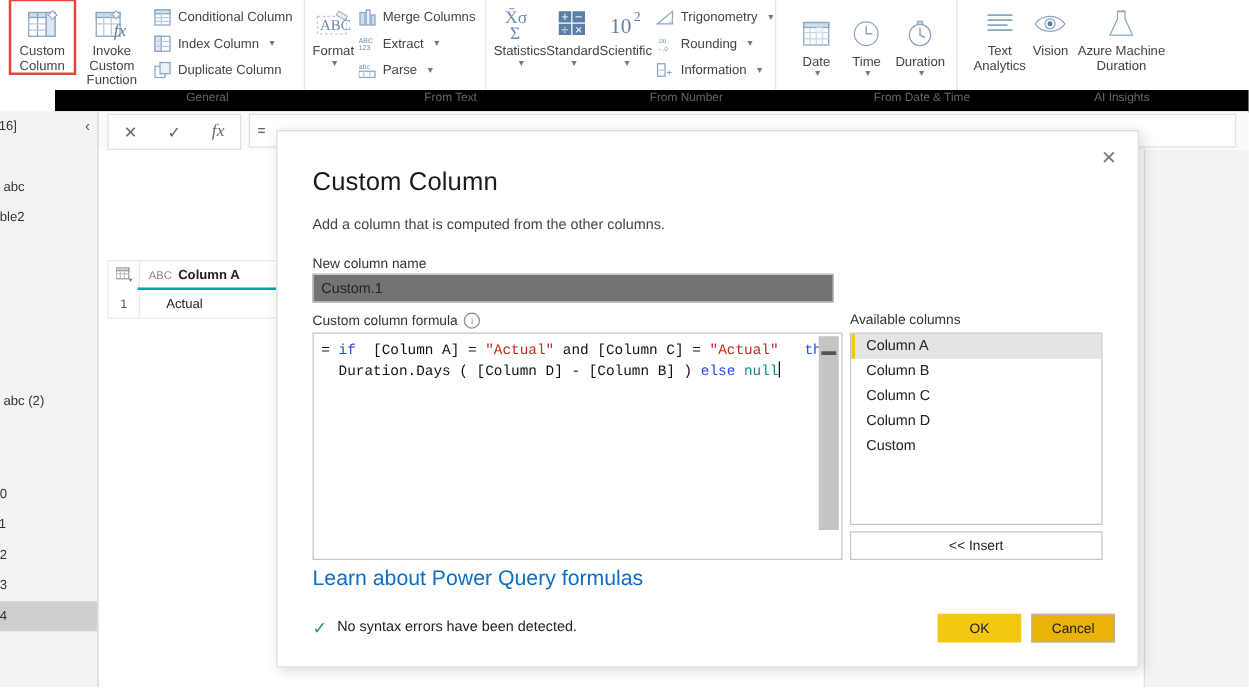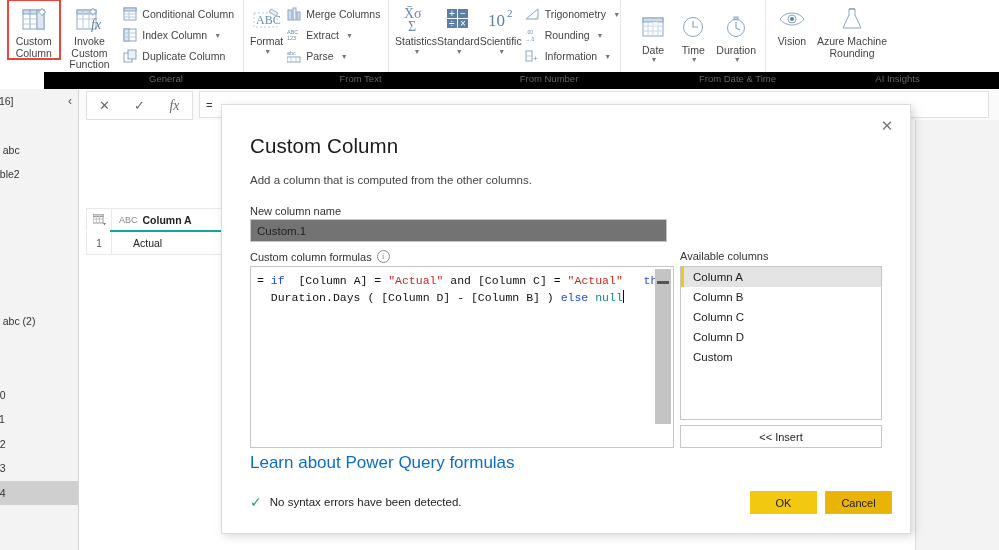--- a/index.html
+++ b/index.html
@@ -342,39 +342,51 @@
               <rect x="11" y="2" width="4" height="2.5" fill="#cfdcea" stroke="#8ba5c4"></rect>
               <path d="M13 7 L13 13 L17 15" fill="none" stroke="#8ba5c4" stroke-width="1.2"></path>
             </svg>
           </span>
           <span class="lbl">Duration</span>
           <span class="caret">▼</span>
         </div>
       </div>
 
       <div class="rgroup" style="width:175px;">
+        <div class="bigbtn" style="width:46px;margin-left:6px;">
+          <span class="ic">
+            <svg width="28" height="24" viewBox="0 0 28 24">
+              <line x1="4" y1="5" x2="24" y2="5" stroke="#8ba5c4" stroke-width="1.4"></line>
+              <line x1="4" y1="9" x2="24" y2="9" stroke="#8ba5c4" stroke-width="1.4"></line>
+              <line x1="4" y1="13" x2="20" y2="13" stroke="#8ba5c4" stroke-width="1.4"></line>
+              <line x1="4" y1="17" x2="24" y2="17" stroke="#8ba5c4" stroke-width="1.4"></line>
+            </svg>
+          </span>
+          <span class="lbl" style="white-space:pre-line;">Text
+Analytics</span>
+        </div>
         <div class="bigbtn" style="width:40px;">
           <span class="ic">
             <svg width="30" height="24" viewBox="0 0 30 24">
               <path d="M3 12 C9 4, 21 4, 27 12 C21 20, 9 20, 3 12 Z" fill="#fff" stroke="#8ba5c4"></path>
               <circle cx="15" cy="12" r="4" fill="#fff" stroke="#8ba5c4"></circle>
               <circle cx="15" cy="12" r="2" fill="#5b7fa6"></circle>
             </svg>
           </span>
           <span class="lbl">Vision</span>
         </div>
         <div class="bigbtn" style="width:80px;">
           <span class="ic">
             <svg width="26" height="24" viewBox="0 0 26 24">
               <path d="M10 2 L16 2 L16 8 L22 21 L4 21 L10 8 Z" fill="#fff" stroke="#8ba5c4"></path>
               <line x1="10" y1="2" x2="16" y2="2" stroke="#8ba5c4" stroke-width="1.4"></line>
             </svg>
           </span>
           <span class="lbl" style="white-space:pre-line;">Azure Machine
-Rounding</span>
+Duration</span>
         </div>
       </div>
 
     </div>
 
     <div class="gsep" style="left:244px;"></div>
     <div class="gsep" style="left:389px;"></div>
     <div class="gsep" style="left:621px;"></div>
     <div class="gsep" style="left:766px;"></div>
     <div class="gsep" style="left:941px;"></div>
@@ -452,21 +464,21 @@
   <div class="dialog">
 
     <div class="dlg-close">✕</div>
     <div class="dlg-title">Custom Column</div>
     <div class="dlg-sub">Add a column that is computed from the other columns.</div>
 
     <div class="lbl-ncn">New column name</div>
     <input class="inp-ncn" value="Custom.1" style="">
 
     <div class="lbl-ccf">
-      <span>Custom column formulas</span>
+      <span>Custom column formula</span>
       <span class="info-ic">i</span>
     </div>
 
     <div class="fedit">
       <div class="fcode" id="fcode"><span>= </span><span class="k">if</span><span>  [Column A] = </span><span class="s">"Actual"</span><span> and [Column C] = </span><span class="s">"Actual"</span><span>   </span><span class="k">then</span><span>
   Duration.Days ( [Column D] - [Column B] ) </span><span class="k">else</span><span> </span><span class="n">null</span><span class="caretbar"></span></div>
       <div class="fscroll">
         <div class="fthumb"></div>
         <div class="fgrab"></div>
       </div>

